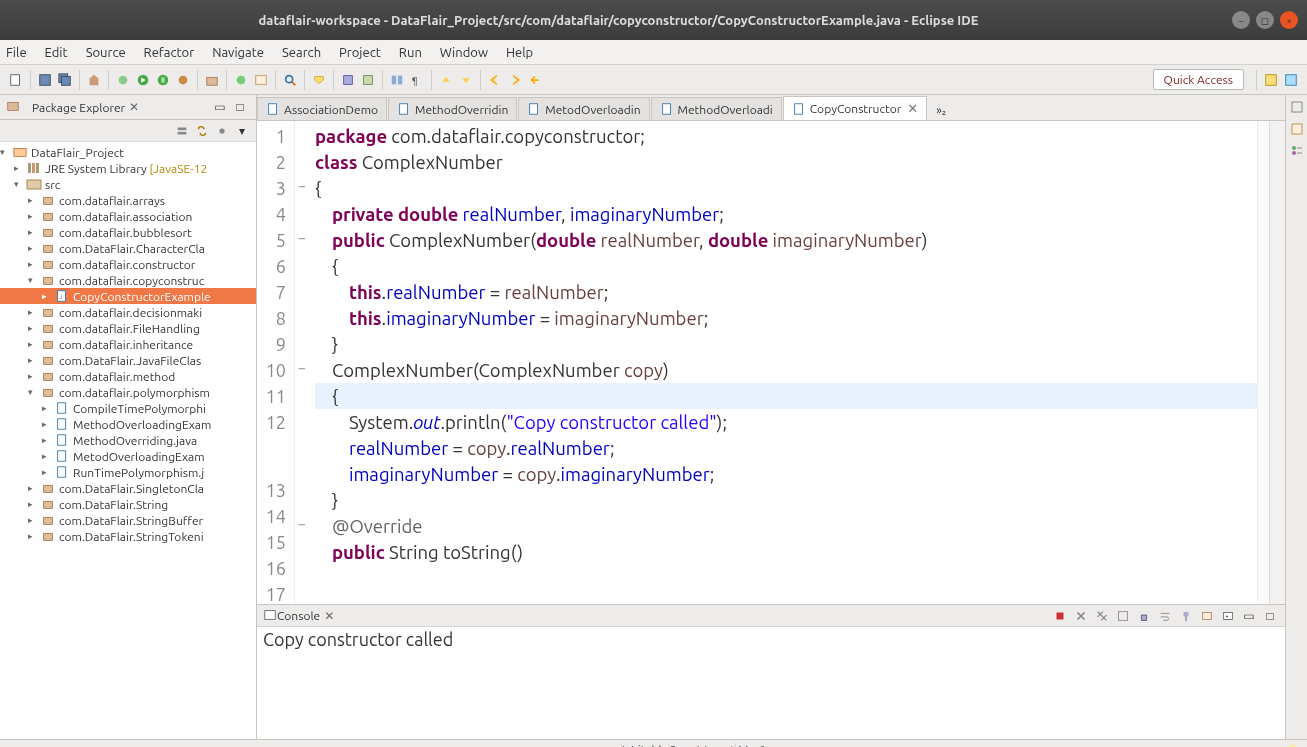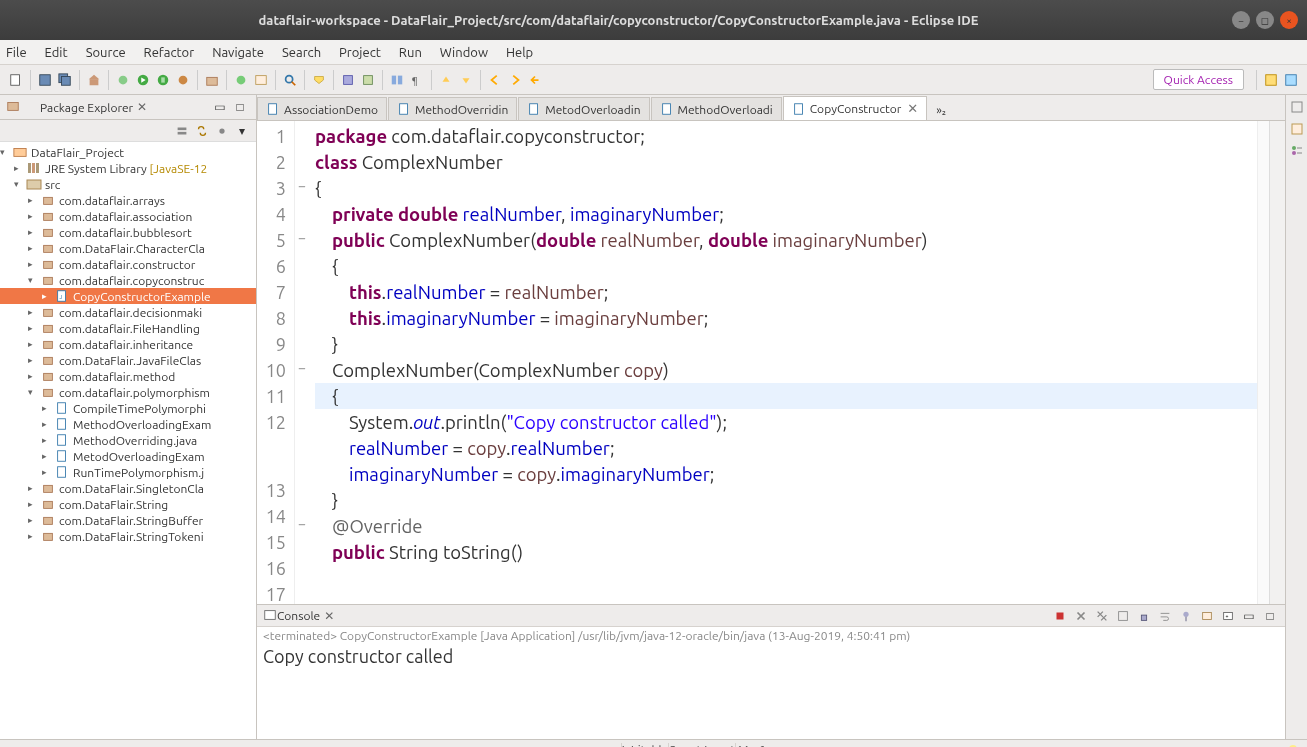--- a/index.html
+++ b/index.html
@@ -11,28 +11,28 @@
 .win-close { background: #e95420; } .win-min{background:#888;} .win-max{background:#888;}
 .win-controls{display:flex;align-items:center;padding-right:6px;}
 
 .menubar { background: #f2f1f0; height: 25px; display: flex; align-items: center; padding: 0 6px; border-bottom: 1px solid #d6d2ce; }
 .menubar span { margin-right: 18px; color: #333; font-size: 13px; }
 
 .toolbar { background: #eeeceb; height: 30px; display: flex; align-items: center; padding: 0 6px; border-bottom: 1px solid #c8c4bf; }
 .tbtn { width: 16px; height: 16px; margin: 0 2px; display:inline-flex; align-items:center; justify-content:center; }
 .tbtn svg{width:14px;height:14px;}
 .toolbar .spacer { flex: 1; }
-.quick-access { background: #fff; border: 1px solid #bbb; border-radius: 2px; padding: 3px 10px; color: #a21caf; margin-right: 8px; }
+.quick-access { background: #fff; border: 1px solid #bbb; border-radius: 2px; padding: 3px 10px; color: #7f1d1d; margin-right: 8px; }
 .tsep{width:1px;height:20px;background:#ccc;margin:0 4px;}
 
 .main { display: flex; height: calc(100% - 28px - 25px - 30px - 20px); }
 
 .left-panel { width: 257px; background: #fff; border-right: 1px solid #c8c4bf; display: flex; flex-direction: column; }
 .view-tab { background: #eeeceb; border-bottom: 1px solid #c8c4bf; padding: 4px 6px; display: flex; align-items: center; }
-.view-tab .vt-title { font-size: 12px; margin-left:20px;}
+.view-tab .vt-title { font-size: 12px; margin-left:12px;}
 .view-tab .vt-close { margin-left: 4px; color: #666; font-size: 12px; }
 .view-tab .vt-spacer{flex:1;}
 .view-toolbar{background:#eeeceb;height:22px;display:flex;align-items:center;justify-content:flex-end;padding:0 4px;border-bottom:1px solid #ddd;}
 .tree { overflow: hidden; padding: 2px 0; font-size: 12px; }
 .tree-item { display: flex; align-items: center; padding: 1px 2px; white-space: nowrap; }
 .tree-item.sel { background: #f07746; color: #fff; }
 .tree-item .arrow { width: 12px; font-size: 9px; color: #666; }
 .tree-item.sel .arrow{color:#fff;}
 .tree-item .icon { width: 16px; height: 14px; margin-right: 3px; display:inline-flex;align-items:center;justify-content:center;}
 .pkg-icon svg,.file-icon svg,.proj-icon svg{width:14px;height:14px;}
@@ -651,21 +651,20 @@
             <span class="tbtn">
                 <svg viewBox="0 0 16 16">
                   <rect x="3" y="4" width="10" height="8" fill="#fff" stroke="#666"></rect>
                   <text x="5" y="10" font-size="6">+</text>
                 </svg>
               </span>
             <span class="tbtn">▭</span>
             <span class="tbtn">□</span>
           </span>
         </div>
-        <div class="console-hdr">&lt;terminated&gt; CopyConstructorExample [Java Application] /usr/lib/jvm/java-12-oracle/bin/java (13-Aug-2019, 4:50:41 pm)</div>
         <div class="console-body">
             <div>Copy constructor called</div>
           </div>
       </div>
     </div>
   </div>
 
   <div class="right-trim">
     <span class="trim-btn"><svg viewBox="0 0 16 16">
           <rect x="3" y="3" width="10" height="10" fill="none" stroke="#888"></rect>

